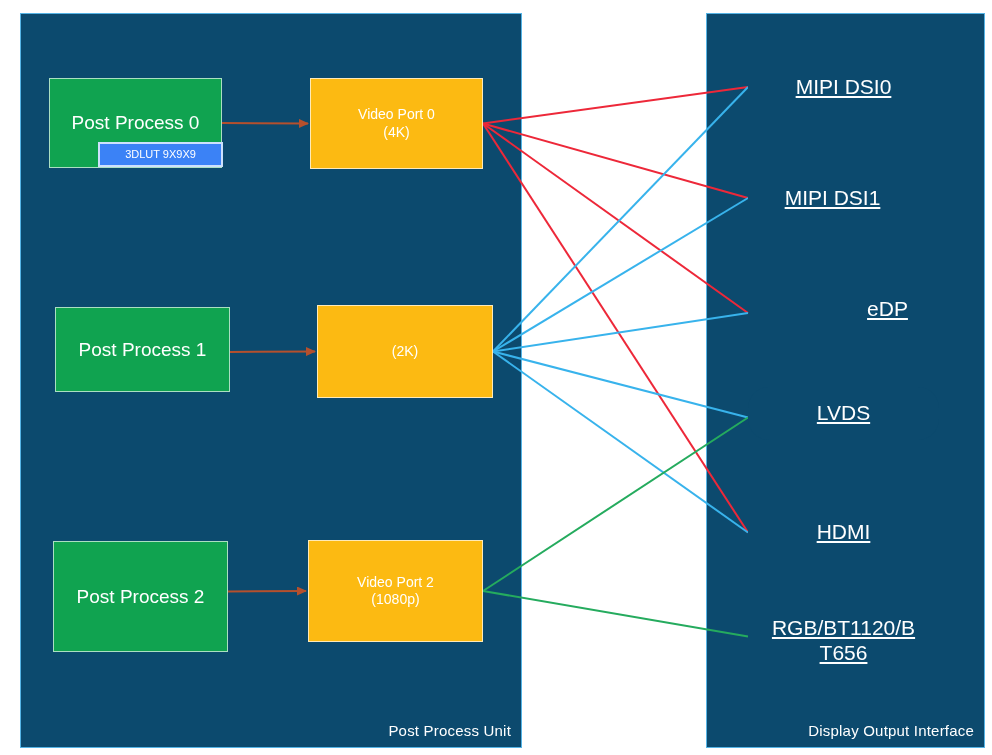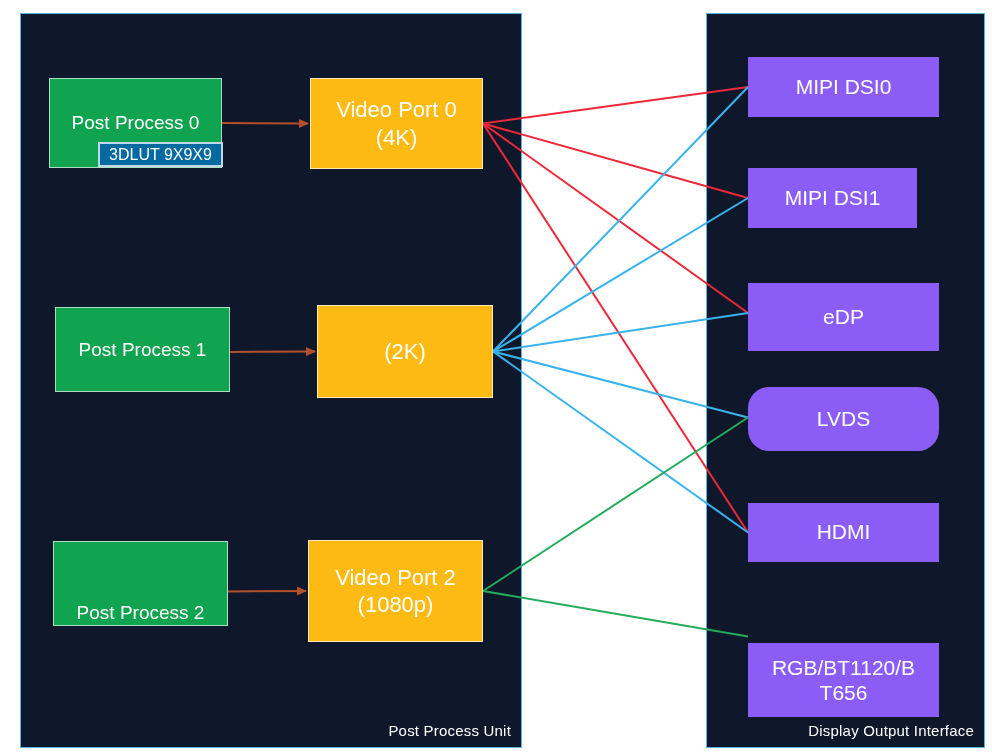--- a/index.html
+++ b/index.html
@@ -1,45 +1,45 @@
 <!DOCTYPE html>
 <html><head>
 <meta charset="utf-8">
 <style>
   html,body{margin:0;padding:0;background:#ffffff;}
   body{font-family:"Liberation Sans","DejaVu Sans",sans-serif;}
   #diagram{position:relative;width:992px;height:755px;background:#ffffff;overflow:hidden;}
   #wires{position:absolute;left:0;top:0;z-index:1;}
 
-  .panel{position:absolute;background:#0f172a;border:1px solid #55b4e6;box-sizing:border-box;text-align:center;}
+  .panel{position:absolute;background:#0c4a6e;border:1px solid #55b4e6;box-sizing:border-box;text-align:center;}
   #panel-left{left:20px;top:13px;width:502px;height:735px;}
   #panel-right{left:706px;top:13px;width:279px;height:735px;padding-left:40px;}
   .panel-label{position:absolute;right:10px;bottom:8px;color:#ffffff;font-size:15px;letter-spacing:.2px;}
 
   .node{position:absolute;display:flex;flex-direction:column;align-items:center;justify-content:center;
         box-sizing:border-box;color:#ffffff;text-align:center;z-index:2;line-height:1.25;}
   .green{background:#10a350;border:1px solid rgba(255,255,255,.65);font-size:19px;}
-  .orange{background:#fcba12;border:1px solid rgba(255,255,255,.7);font-size:22px;}
-  .red{background:#8b5cf6;font-size:21px;}
-  .pink{background:#0369a1;border:2px solid rgba(255,255,255,.75);font-size:16px;z-index:3;}
+  .orange{background:#fcba12;border:1px solid rgba(255,255,255,.7);font-size:14px;}
+  .red{background:#0c4a6e;font-size:21px;text-decoration:underline;}
+  .pink{background:#3b82f6;border:2px solid rgba(255,255,255,.75);font-size:11px;z-index:3;}
 
   #pp0{left:49px;top:78px;width:173px;height:90px;}
   #lut{left:98px;top:142px;width:125px;height:25px;}
   #vp0{left:310px;top:78px;width:173px;height:91px;}
   #pp1{left:55px;top:307px;width:175px;height:85px;}
   #vp1{left:317px;top:305px;width:176px;height:93px;}
-  #pp2{left:53px;top:541px;width:175px;height:85px;justify-content:flex-end;}
+  #pp2{left:53px;top:541px;width:175px;height:111px;}
   #vp2{left:308px;top:540px;width:175px;height:102px;}
 
   #dsi0{left:748px;top:57px;width:191px;height:60px;}
   #dsi1{left:748px;top:168px;width:169px;height:60px;}
-  #edp {left:748px;top:283px;width:191px;height:68px;}
-  #lvds{left:748px;top:387px;width:191px;height:64px;border-radius:21px;}
+  #edp {left:792px;top:283px;width:191px;height:52px;}
+  #lvds{left:748px;top:387px;width:191px;height:53px;border-radius:21px;}
   #hdmi{left:748px;top:503px;width:191px;height:59px;}
-  #rgb {left:748px;top:643px;width:191px;height:74px;line-height:1.2;}
+  #rgb {left:748px;top:611px;width:191px;height:58px;line-height:1.2;}
 </style>
 </head>
 <body>
 
 <div id="diagram">
 
   <div class="panel" id="panel-left">
     <span class="panel-label">Post Process Unit</span>
   </div>
   <div class="panel" id="panel-right">

